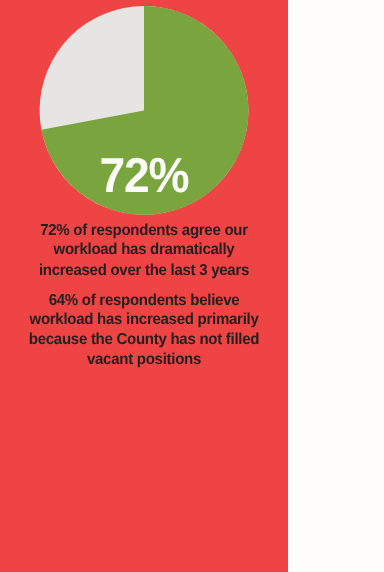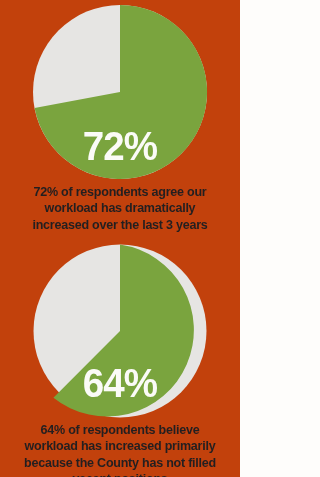--- a/index.html
+++ b/index.html
@@ -11,21 +11,21 @@
     height: 477px;
     overflow: hidden;
     background: #FEFDFB;
     font-family: "Liberation Sans", sans-serif;
     -webkit-font-smoothing: antialiased;
   }
   #infographic {
     position: relative;
     width: 240px;
     height: 477px;
-    background: #c2410c;
+    background: #ef4444;
     overflow: hidden;
   }
   .stat-block {
     position: absolute;
     left: 0;
     width: 240px;
   }
   #stat-block-1 { top: 0; }
   #stat-block-2 { top: 239px; }
 
@@ -84,23 +84,16 @@
       <svg class="pie-svg" width="240" height="180" viewBox="0 0 240 180">
         <circle cx="120" cy="92" r="87" fill="#E6E5E3"></circle>
         <path d="M 120 92 L 120 5 A 87 87 0 1 1 34.58 108.11 Z" fill="#7AA43E"></path>
       </svg>
       <div class="pie-value" id="pie-value-1">72%</div>
     </div>
     <div class="caption" id="caption-1">72% of respondents agree our workload has dramatically increased over the last 3 years</div>
   </div>
 
   <div class="stat-block" id="stat-block-2">
-    <div class="pie-wrap">
-      <svg class="pie-svg" width="240" height="180" viewBox="0 0 240 180">
-        <circle cx="120" cy="92" r="86.5" fill="#E6E5E3"></circle>
-        <path d="M 120 92 L 120 5.5 A 86.5 86.5 0 1 1 53.42 158.68 Z" fill="#7AA43E"></path>
-      </svg>
-      <div class="pie-value" id="pie-value-2">64%</div>
-    </div>
     <div class="caption" id="caption-2">64% of respondents believe workload has increased primarily because the County has not filled vacant positions</div>
   </div>
 
 </div>
 
 </body></html>

